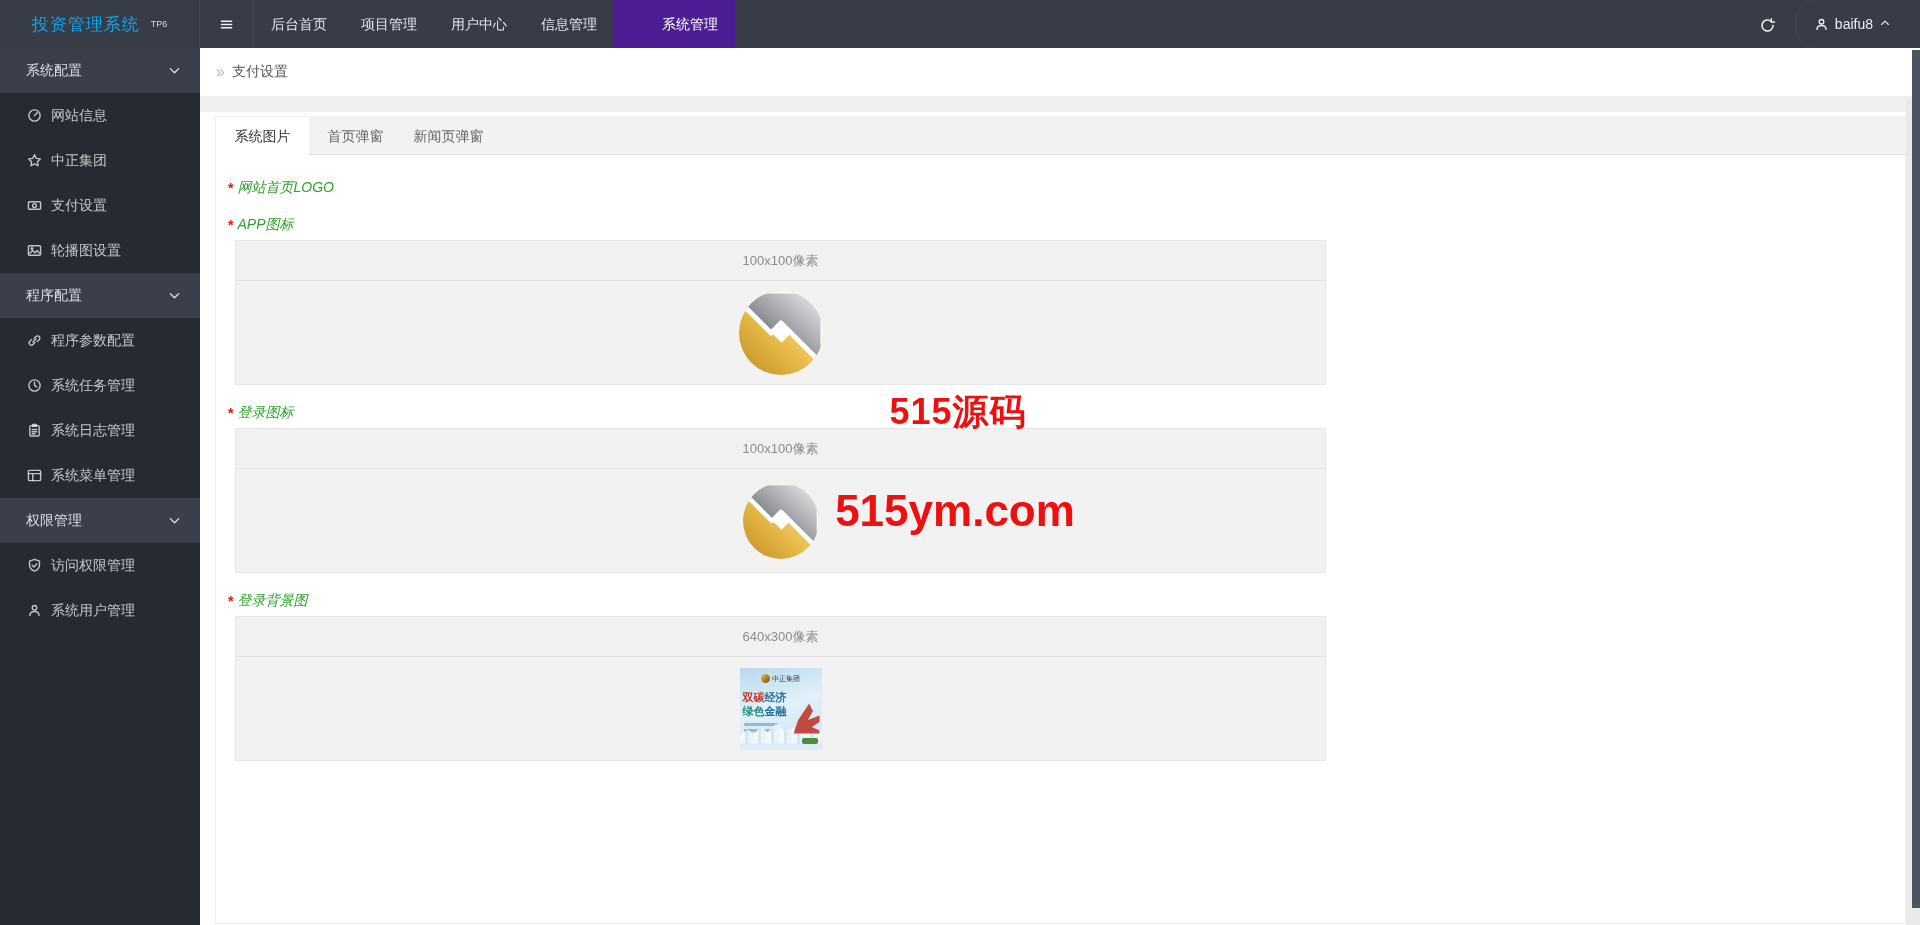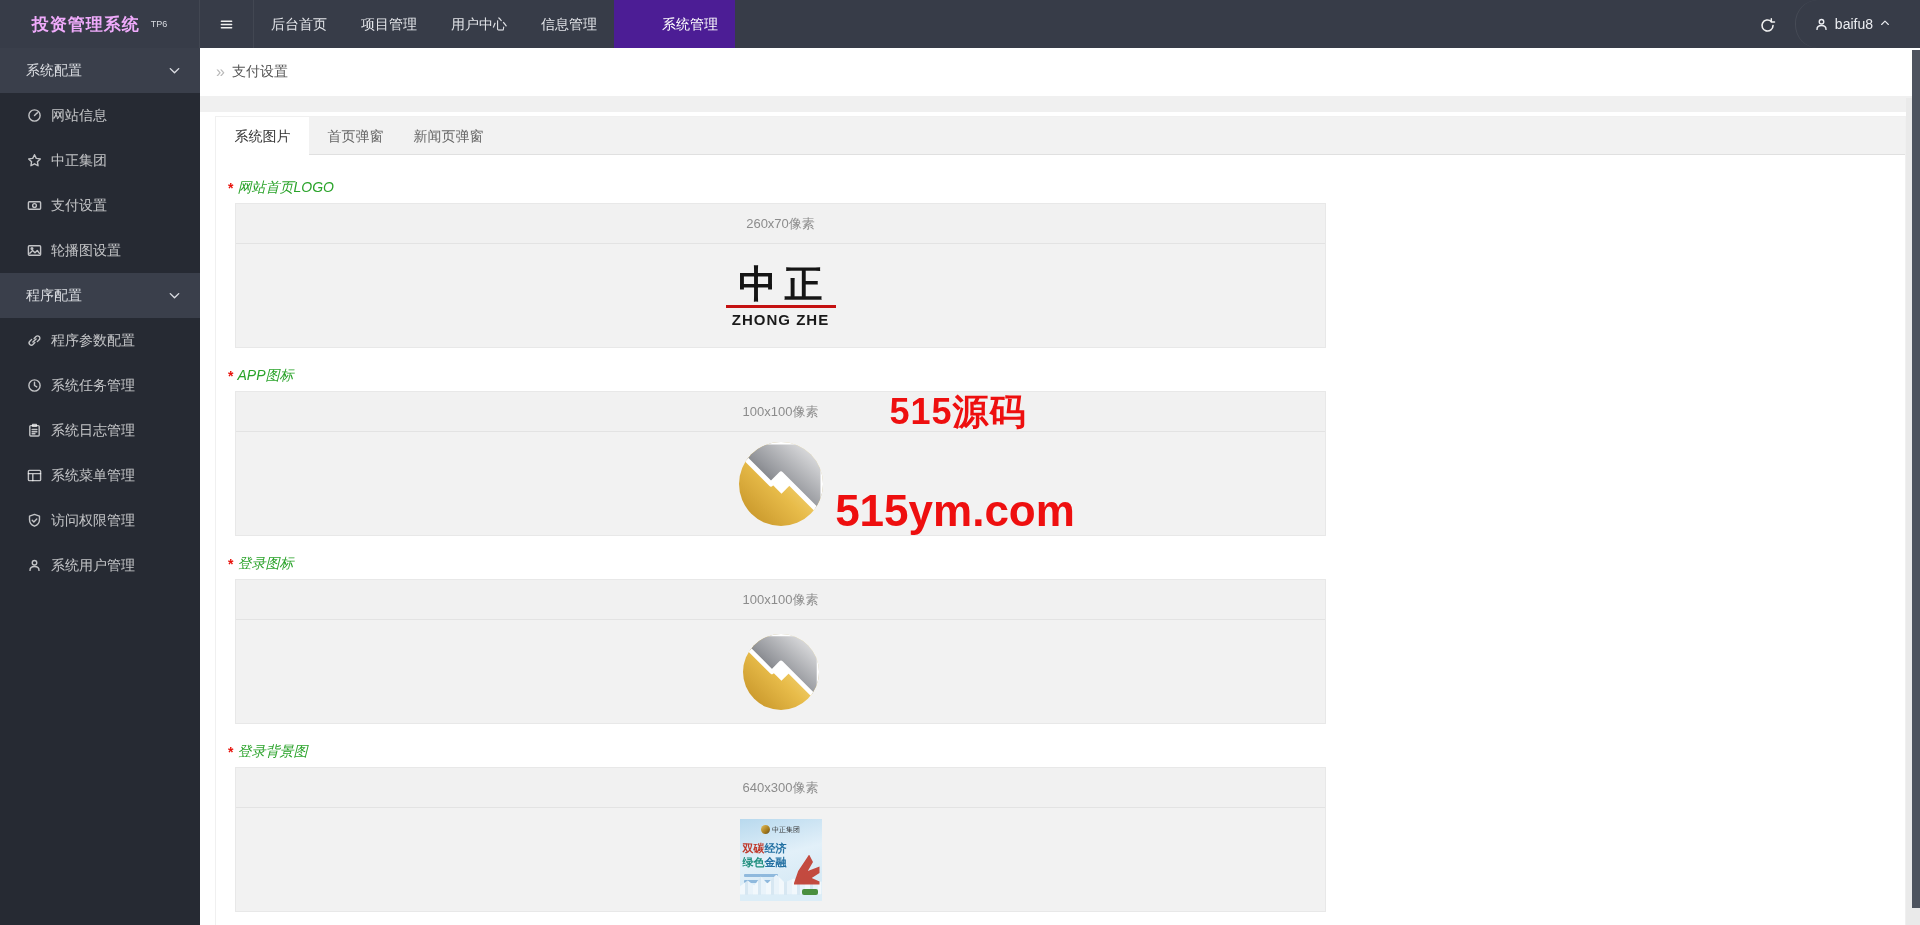--- a/index.html
+++ b/index.html
@@ -5,21 +5,21 @@
   * { margin:0; padding:0; box-sizing:border-box; }
   html,body { width:1920px; height:925px; overflow:hidden; background:#fff;
     font-family:"Liberation Sans","DejaVu Sans",sans-serif; }
   body { position:relative; }
 
   
   .topbar { position:absolute; left:0; top:0; width:1920px; height:48px;
     background:#373c48; color:#f0f0f0; display:flex; align-items:stretch; z-index:30; }
   .logo-area { width:200px; display:flex; align-items:center; justify-content:center;
     border-right:1px solid rgba(255,255,255,.06); }
-  .logo-text { font-size:17px; font-weight:bold; letter-spacing:1px; color:#f0abfc; }
+  .logo-text { font-size:17px; font-weight:normal; letter-spacing:1px; color:#0ea5e9; }
   .logo-area sup { font-size:9px; margin-left:11px; color:#d8dae0; }
   .burger { width:54px; display:flex; align-items:center; justify-content:center;
     border-right:1px solid rgba(255,255,255,.06); cursor:pointer; }
   .burger svg { stroke:#e6e8ec; }
   .top-nav { display:flex; align-items:stretch; }
   .top-nav-item { padding:0 17px; line-height:48px; font-size:14px; color:#e3e5e9; cursor:pointer; }
   .top-nav-item.active { background:#4c1d95; color:#fff;padding-left:48px; }
   .top-right { margin-left:auto; display:flex; align-items:stretch; }
   .refresh-btn { width:56px; display:flex; align-items:center; justify-content:center; cursor:pointer; }
   .user-box { display:flex; align-items:center; gap:6px; padding:0 26px 0 18px;
@@ -238,20 +238,28 @@
   <div class="side-item">
     <span class="ic">
       <svg viewBox="0 0 16 16">
           <rect x="1.5" y="2.5" width="13" height="11" rx="1"></rect>
           <path d="M1.5 6h13M6.2 6v7.5"></path>
         </svg>
     </span>
     <span>系统菜单管理</span>
   </div>
 
+  <div class="side-section-header">
+    <span>权限管理</span>
+    <span class="chev ic">
+      <svg viewBox="0 0 16 16">
+          <path d="M3.5 6l4.5 4.5L12.5 6"></path>
+        </svg>
+    </span>
+  </div>
   <div class="side-item">
     <span class="ic">
       <svg viewBox="0 0 16 16">
           <path d="M8 1.5l5.3 1.9v3.8c0 3.4-2.2 5.7-5.3 6.9-3.1-1.2-5.3-3.5-5.3-6.9V3.4z"></path>
           <path d="M5.6 7.8l1.7 1.7 3.1-3.2"></path>
         </svg>
     </span>
     <span>访问权限管理</span>
   </div>
   <div class="side-item">
@@ -278,30 +286,20 @@
       <div class="tab">首页弹窗</div>
       <div class="tab">新闻页弹窗</div>
     </div>
 
     <div class="form-area">
 
       <div class="field">
         <div class="field-label">
           <span class="req-star">*</span>
           <span class="lbl">网站首页LOGO</span>
-        </div>
-        <div class="upload-box">
-          <div class="upload-head">260x70像素</div>
-          <div class="upload-body">
-            <div class="logo-prev">
-              <div class="lp-cn">中正</div>
-              <div class="lp-line"></div>
-              <div class="lp-en">ZHONG ZHE</div>
-            </div>
-          </div>
         </div>
       </div>
 
       <div class="field">
         <div class="field-label">
           <span class="req-star">*</span>
           <span class="lbl">APP图标</span>
         </div>
         <div class="upload-box">
           <div class="upload-head">100x100像素</div>

